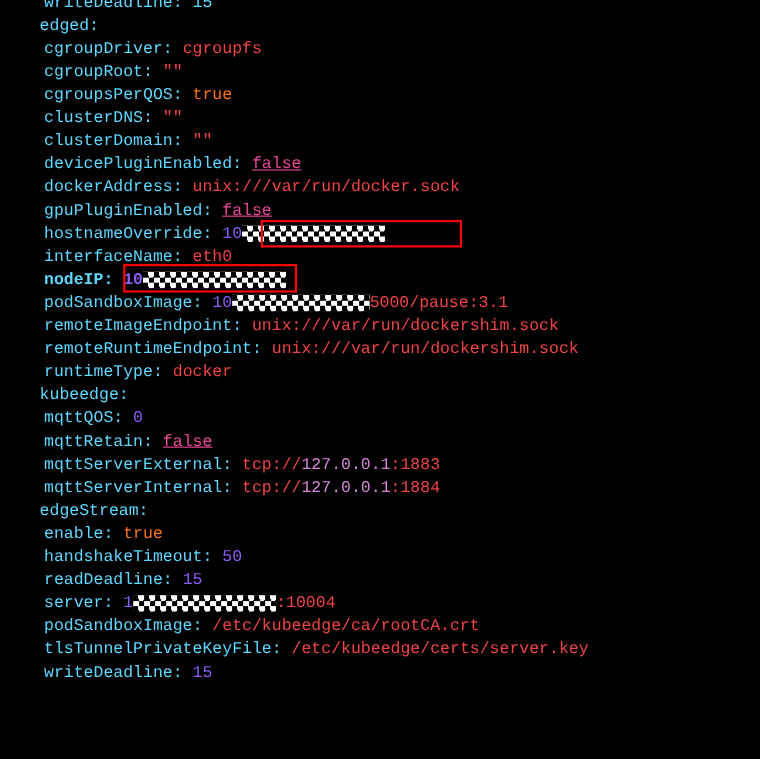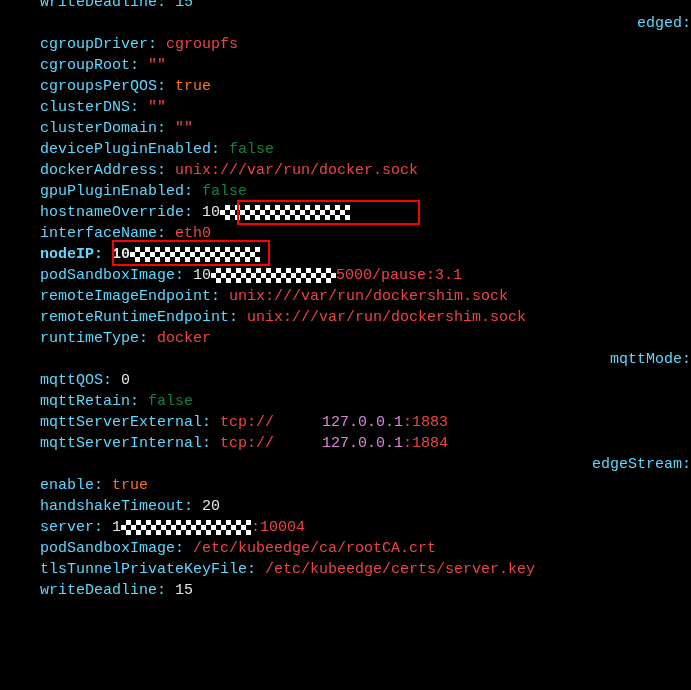--- a/index.html
+++ b/index.html
@@ -7,28 +7,28 @@
       background: #000;
       font-family: 'Consolas', 'Monaco', 'Courier New', monospace;
       font-size: 15px;
       line-height: 1.4;
       color: #fff;
       padding: 2px 0 10px 0;
       width: 691px;
       overflow: hidden;
     }
     .line { white-space: pre; position: relative; }
-    .indent0 { padding-left: 20px; text-align: right; }
+    .indent0 { padding-left: 36px; }
     .indent1 { padding-left: 40px; }
     .key { color: #5fd7ff; }
-    .bool { color: #15803d; }
+    .bool { color: #ec4899; text-decoration: underline; }
     .true-g { color: #f97316; }
-    .num { color: #e5e5e5; }
+    .num { color: #8b5cf6; }
     .str { color: #ef4444; }
-    .ip { color: #d787d7; margin-left: 48px; }
+    .ip { color: #d787d7; }
     .redbox1 {
       position: absolute;
       border: 2px solid #ff0000;
       left: 237px;
       top: -2px;
       width: 183px;
       height: 25px;
       pointer-events: none;
     }
     .redbox2 {
@@ -81,37 +81,38 @@
 <div class="line indent1" style="position:relative;font-weight:bold;"><span class="key">nodeIP: </span><span class="num">10</span><span class="redact" style="width:130px;"></span><div class="redbox2"></div></div>
 
 <div class="line indent1"><span class="key">podSandboxImage: </span><span class="num">10</span><span class="redact" style="width:125px;"></span><span class="str">5000/pause:3.1</span></div>
 
 <div class="line indent1"><span class="key">remoteImageEndpoint: </span><span class="str">unix:///var/run/dockershim.sock</span></div>
 
 <div class="line indent1"><span class="key">remoteRuntimeEndpoint: </span><span class="str">unix:///var/run/dockershim.sock</span></div>
 
 <div class="line indent1"><span class="key">runtimeType: </span><span class="str">docker</span></div>
 
-<div class="line indent0"><span class="key">mqttMode:</span></div>
+<div class="line indent0"><span class="key">kubeedge:</span></div>
 
 
 <div class="line indent1"><span class="key">mqttQOS: </span><span class="num">0</span></div>
 
 <div class="line indent1"><span class="key">mqttRetain: </span><span class="bool">false</span></div>
 
 <div class="line indent1"><span class="key">mqttServerExternal: </span><span class="str">tcp://</span><span class="ip">127.0.0.1</span><span class="str">:1883</span></div>
 
 <div class="line indent1"><span class="key">mqttServerInternal: </span><span class="str">tcp://</span><span class="ip">127.0.0.1</span><span class="str">:1884</span></div>
 
 <div class="line indent0"><span class="key">edgeStream:</span></div>
 
 <div class="line indent1"><span class="key">enable: </span><span class="true-g">true</span></div>
 
-<div class="line indent1"><span class="key">handshakeTimeout: </span><span class="num">20</span></div>
+<div class="line indent1"><span class="key">handshakeTimeout: </span><span class="num">50</span></div>
 
+<div class="line indent1"><span class="key">readDeadline: </span><span class="num">15</span></div>
 
 <div class="line indent1"><span class="key">server: </span><span class="num">1</span><span class="redact" style="width:130px;"></span><span class="str">:10004</span></div>
 
 <div class="line indent1"><span class="key">podSandboxImage: </span><span class="str">/etc/kubeedge/ca/rootCA.crt</span></div>
 
 
 <div class="line indent1"><span class="key">tlsTunnelPrivateKeyFile: </span><span class="str">/etc/kubeedge/certs/server.key</span></div>
 
 <div class="line indent1"><span class="key">writeDeadline: </span><span class="num">15</span></div>
 

